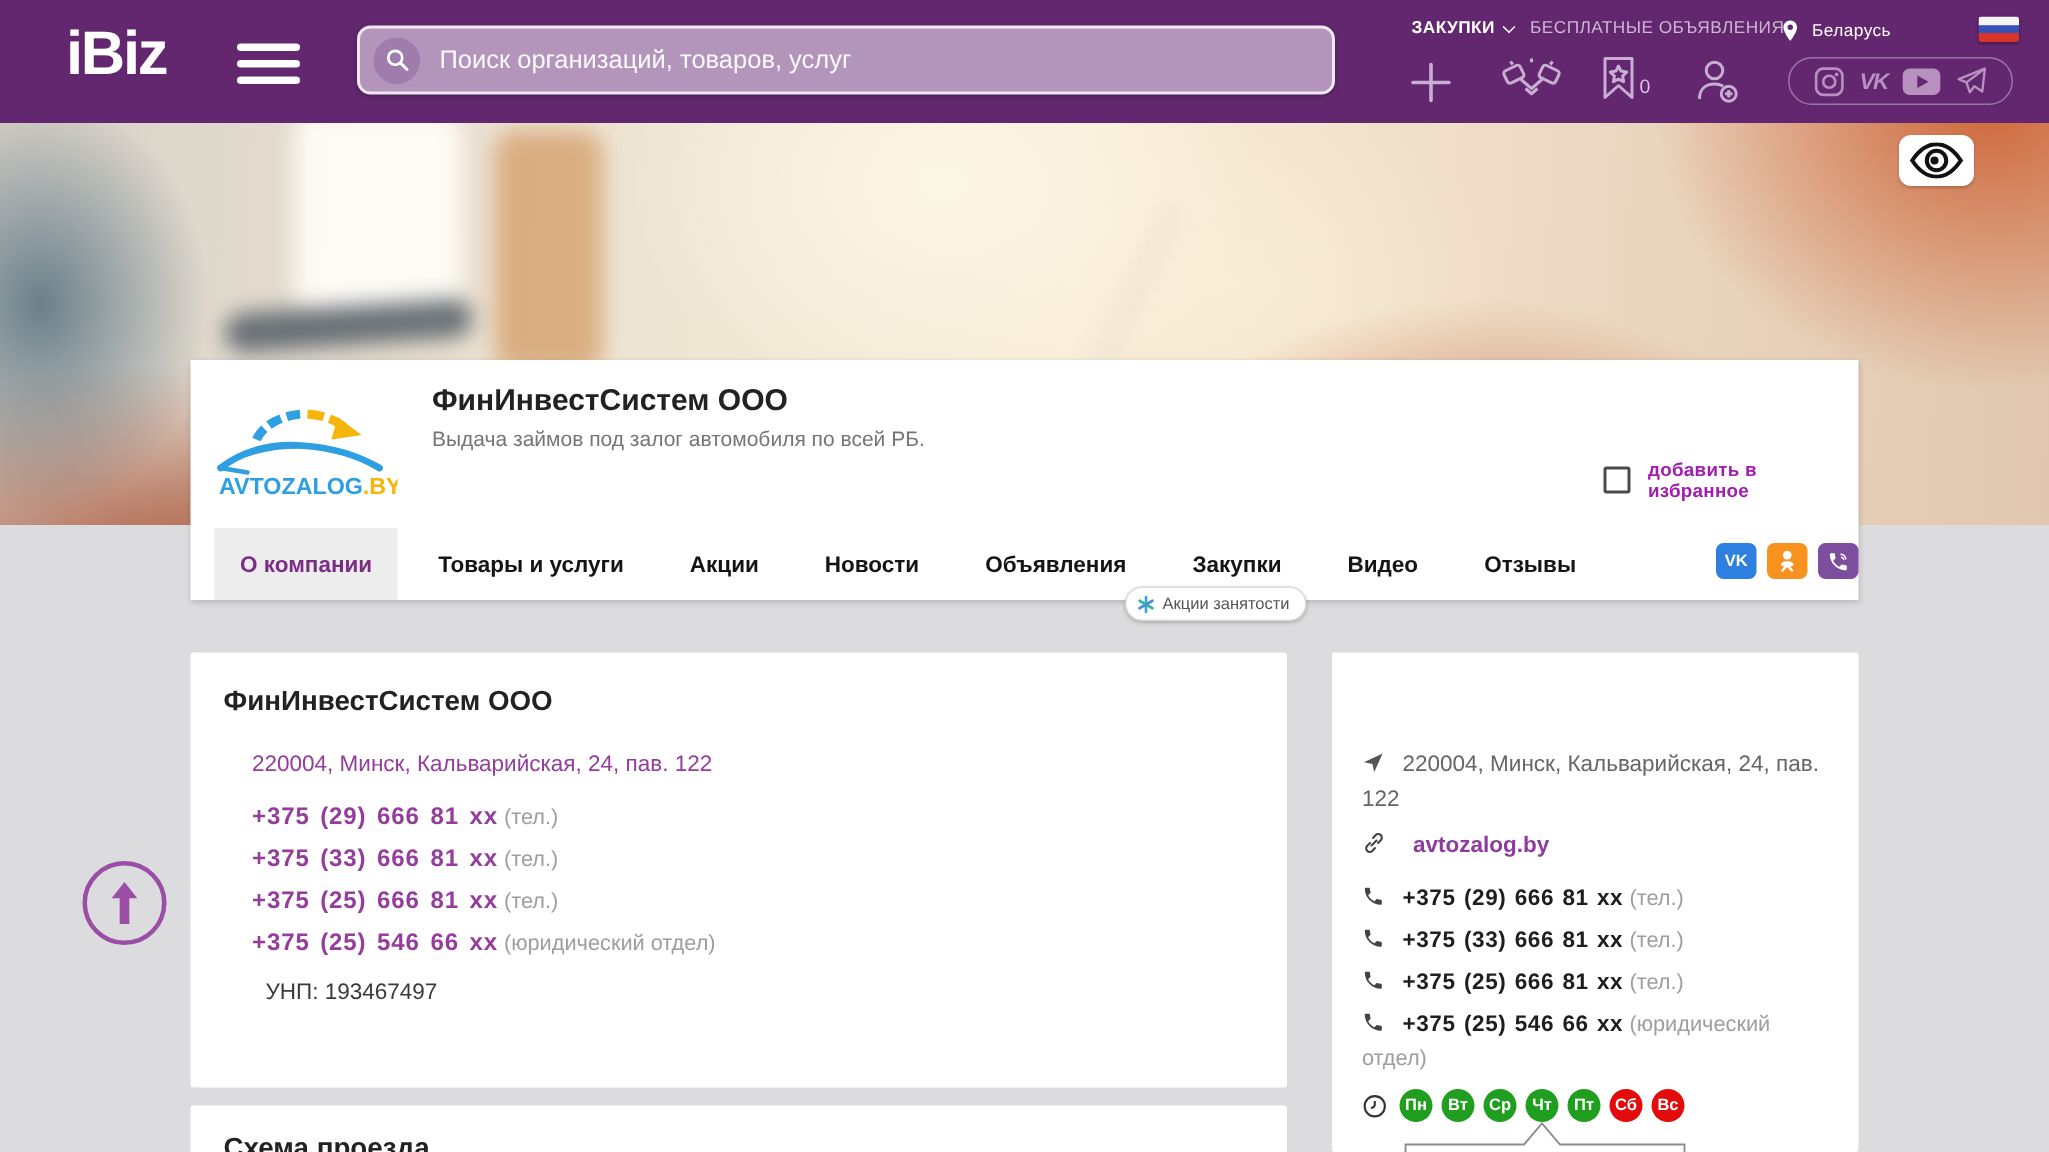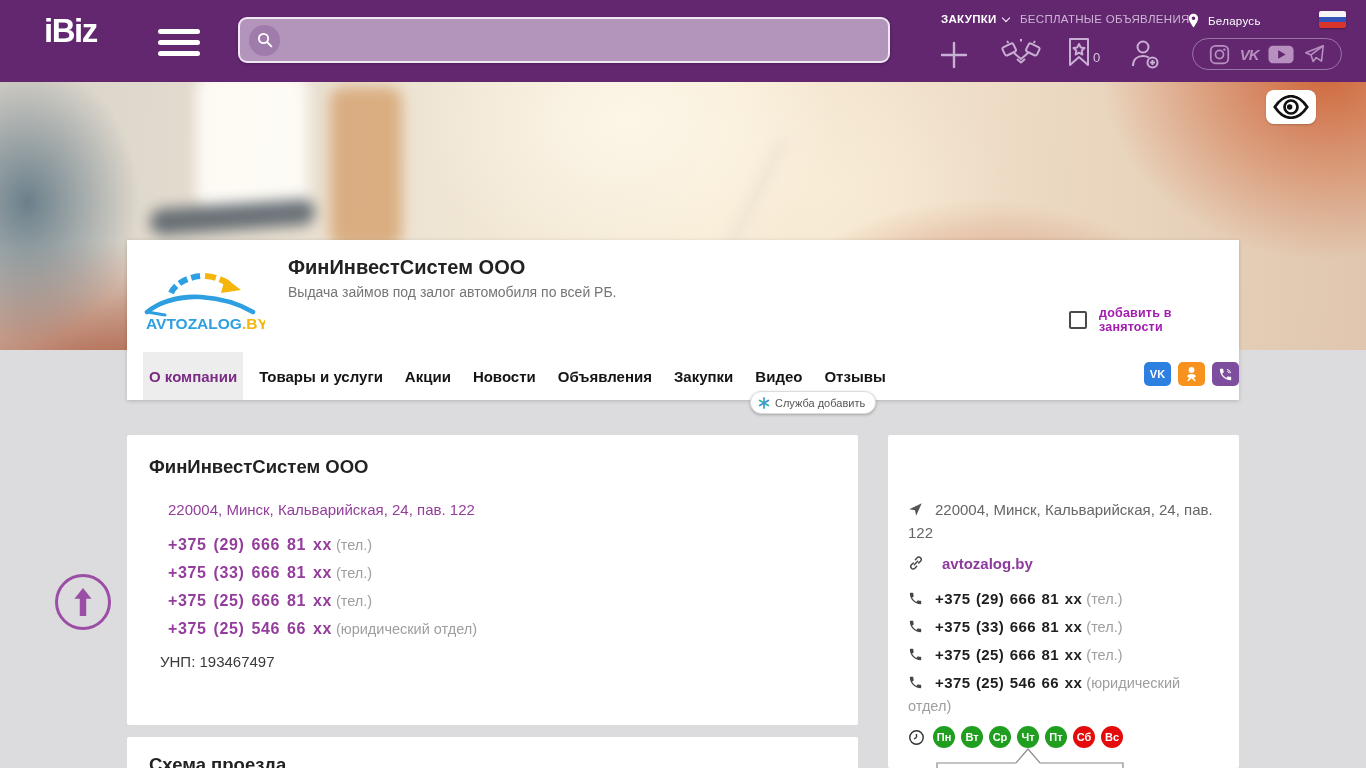--- a/index.html
+++ b/index.html
@@ -2,21 +2,21 @@
 <html><head>
 <meta charset="utf-8">
 <style>
   html,body{margin:0;padding:0;background:#dcdcde;}
   *{box-sizing:border-box;}
   #page{position:relative;width:1366px;height:768px;overflow:hidden;background:#dcdcde;
         font-family:"Liberation Sans",sans-serif;}
 
   
   .header{position:absolute;left:0;top:0;width:1366px;height:82px;background:#62276f;z-index:30;}
-  .logo{position:absolute;left:44px;top:12px;color:#fff;font-size:33px;font-weight:800;letter-spacing:-1.5px;}
+  .logo{position:absolute;left:44px;top:12px;color:#fff;font-size:41px;font-weight:800;letter-spacing:-1.5px;}
   .hamburger{position:absolute;left:158px;top:29px;width:42px;cursor:pointer;}
   .hamburger i{display:block;height:5px;background:#fff;border-radius:3px;margin-bottom:6px;}
   .search{position:absolute;left:238px;top:17px;width:652px;height:46px;background:#b394bb;
           border:2px solid #efe7f1;border-radius:9px;display:flex;align-items:center;box-shadow:0 1px 3px rgba(0,0,0,.25);}
   .search-ico{width:31px;height:31px;border-radius:50%;background:#9f7cab;margin-left:9px;
           display:flex;align-items:center;justify-content:center;flex:0 0 auto;}
   .search input{flex:1;background:transparent;border:none;outline:none;color:#fff;font-size:17px;
           margin-left:11px;font-family:"Liberation Sans",sans-serif;}
   .search input::placeholder{color:#fff;opacity:.95;}
   .topnav{position:absolute;top:13px;font-size:11.5px;letter-spacing:.3px;display:flex;align-items:center;}
@@ -56,40 +56,40 @@
   
   .company-card{position:absolute;left:127px;top:240px;width:1112px;height:160px;background:#fff;
      box-shadow:0 1px 4px rgba(0,0,0,.18);z-index:10;}
   .clogo{position:absolute;left:14px;top:14px;width:124px;height:94px;}
   .cname{position:absolute;left:161px;top:16px;font-size:20px;font-weight:bold;color:#222;}
   .ctag{position:absolute;left:161px;top:44px;font-size:14px;color:#757575;}
   .fav{position:absolute;left:942px;top:66px;display:flex;align-items:center;cursor:pointer;}
   .fav-box{width:18px;height:18px;border:2px solid #4a4a4a;background:#fff;border-radius:2px;}
   .fav-lbl{margin-left:12px;color:#a21caf;font-weight:bold;font-size:12.5px;letter-spacing:.2px;}
   .tabs{position:absolute;left:0;top:112px;width:100%;height:48px;display:flex;align-items:stretch;padding-left:16px;}
-  .tab{display:flex;align-items:center;padding:0 6px;font-size:15px;font-weight:bold;color:#141414;
+  .tab{display:flex;align-items:center;padding:0 17px;font-size:15px;font-weight:bold;color:#141414;
        cursor:pointer;white-space:nowrap;margin-right:10px;}
   .tab.active{background:#ededee;color:#7b2d85;}
   .csocials{position:absolute;left:1017px;top:122px;display:flex;gap:7px;}
   .csoc{width:27px;height:24px;border-radius:5px;display:flex;align-items:center;justify-content:center;cursor:pointer;}
   .csoc.vk{background:#2d7fe0;color:#fff;font-size:11px;font-weight:800;}
   .csoc.ok{background:#f7921e;}
   .csoc.viber{background:#7d4e9e;}
   .tab-tooltip{position:absolute;left:623px;top:151px;height:23px;background:#fff;border:1px solid #dcdcdc;
      border-radius:12px;box-shadow:0 1px 3px rgba(0,0,0,.25);display:flex;align-items:center;
      padding:0 10px 0 7px;gap:5px;font-size:11px;color:#555;z-index:12;white-space:nowrap;}
 
   
   .about-card{position:absolute;left:127px;top:435px;width:731px;height:290px;background:#fff;border-radius:2px;}
   .card-title{font-size:18.5px;font-weight:bold;color:#222;}
   .about-card .card-title{position:absolute;left:22px;top:21px;}
   .a-address{position:absolute;left:41px;top:66px;color:#943d9c;font-size:15px;cursor:pointer;}
   .a-phone{position:absolute;left:41px;font-size:16px;font-weight:bold;color:#943d9c;letter-spacing:.6px;word-spacing:2px;}
   .a-phone .note{font-weight:normal;color:#9e9e9e;font-size:14.5px;letter-spacing:0;word-spacing:0;margin-left:4px;}
-  .a-unp{position:absolute;left:33px;top:218px;font-size:15px;color:#3a3a3a;}
+  .a-unp{position:absolute;left:50px;top:218px;font-size:15px;color:#3a3a3a;}
   .map-card{position:absolute;left:127px;top:737px;width:731px;height:60px;background:#fff;border-radius:2px;}
   .map-card .card-title{position:absolute;left:22px;top:17px;}
 
   .contact-card{position:absolute;left:888px;top:435px;width:351px;height:333px;background:#fff;border-radius:2px;}
   .contact-card .card-title{position:absolute;left:20px;top:21px;}
   .c-row{position:absolute;left:20px;right:14px;font-size:15px;color:#666;line-height:21px;}
   .c-row .ric{display:inline-block;vertical-align:-2px;margin-right:12px;}
   .c-web{color:#8e3a9e;font-weight:bold;cursor:pointer;}
   .c-num{font-weight:bold;color:#1e1e1e;letter-spacing:.4px;word-spacing:1px;}
   .c-note{color:#9e9e9e;font-size:14.5px;}
@@ -118,20 +118,21 @@
         <i></i>
       </div>
 
     <div class="search">
       <span class="search-ico">
         <svg width="18" height="18" viewBox="0 0 24 24">
             <circle cx="10" cy="10" r="6.2" fill="none" stroke="#fff" stroke-width="2.4"></circle>
             <line x1="14.8" y1="14.8" x2="20.5" y2="20.5" stroke="#fff" stroke-width="2.6" stroke-linecap="round"></line>
           </svg>
       </span>
+      <input type="text" placeholder="Поиск организаций, товаров, услуг" style="">
     </div>
 
     <div class="topnav tn-zakupki" style="left:941px">
       <span>ЗАКУПКИ</span>
         <span class="chev"></span>
     </div>
     <div class="topnav tn-ads" style="left:1020px">
       <span>БЕСПЛАТНЫЕ ОБЪЯВЛЕНИЯ</span>
     </div>
     <div class="topnav tn-country" style="left:1188px">
@@ -228,21 +229,21 @@
         <text x="5" y="63" font-family="Liberation Sans, sans-serif" font-size="15.5" font-weight="bold">
           <tspan fill="#2e9fe0">AVTOZALOG</tspan><tspan fill="#f5b50a">.BY</tspan>
         </text>
       </svg>
     </div>
     <div class="cname">ФинИнвестСистем ООО</div>
     <div class="ctag">Выдача займов под залог автомобиля по всей РБ.</div>
 
     <div class="fav">
       <span class="fav-box"></span>
-      <span class="fav-lbl">добавить в занятости</span>
+      <span class="fav-lbl">добавить в избранное</span>
     </div>
 
     <div class="tabs">
       <div class="tab active">О компании</div>
       <div class="tab">Товары и услуги</div>
       <div class="tab">Акции</div>
       <div class="tab">Новости</div>
       <div class="tab">Объявления</div>
       <div class="tab">Закупки</div>
       <div class="tab">Видео</div>
@@ -267,21 +268,21 @@
     </div>
 
     <div class="tab-tooltip">
       <span style="display:flex;">
         <svg width="12" height="12" viewBox="0 0 12 12" fill="none" stroke-linecap="round" stroke-width="1.8">
           <path d="M6 1v10" stroke="#3aa7d9"></path>
             <path d="M1.7 3.5l8.6 5" stroke="#35b8a0"></path>
             <path d="M10.3 3.5l-8.6 5" stroke="#4a90d9"></path>
         </svg>
       </span>
-      <span>Служба добавить</span>
+      <span>Акции занятости</span>
     </div>
   </div>
 
   <div class="about-card">
     <div class="card-title">ФинИнвестСистем ООО</div>
     <div class="a-address">220004, Минск, Кальварийская, 24, пав. 122</div>
 
     <div class="a-phone" style="top:101px">
       <span>+375 (29) 666 81 xx</span><span class="note">(тел.)</span>
     </div>

